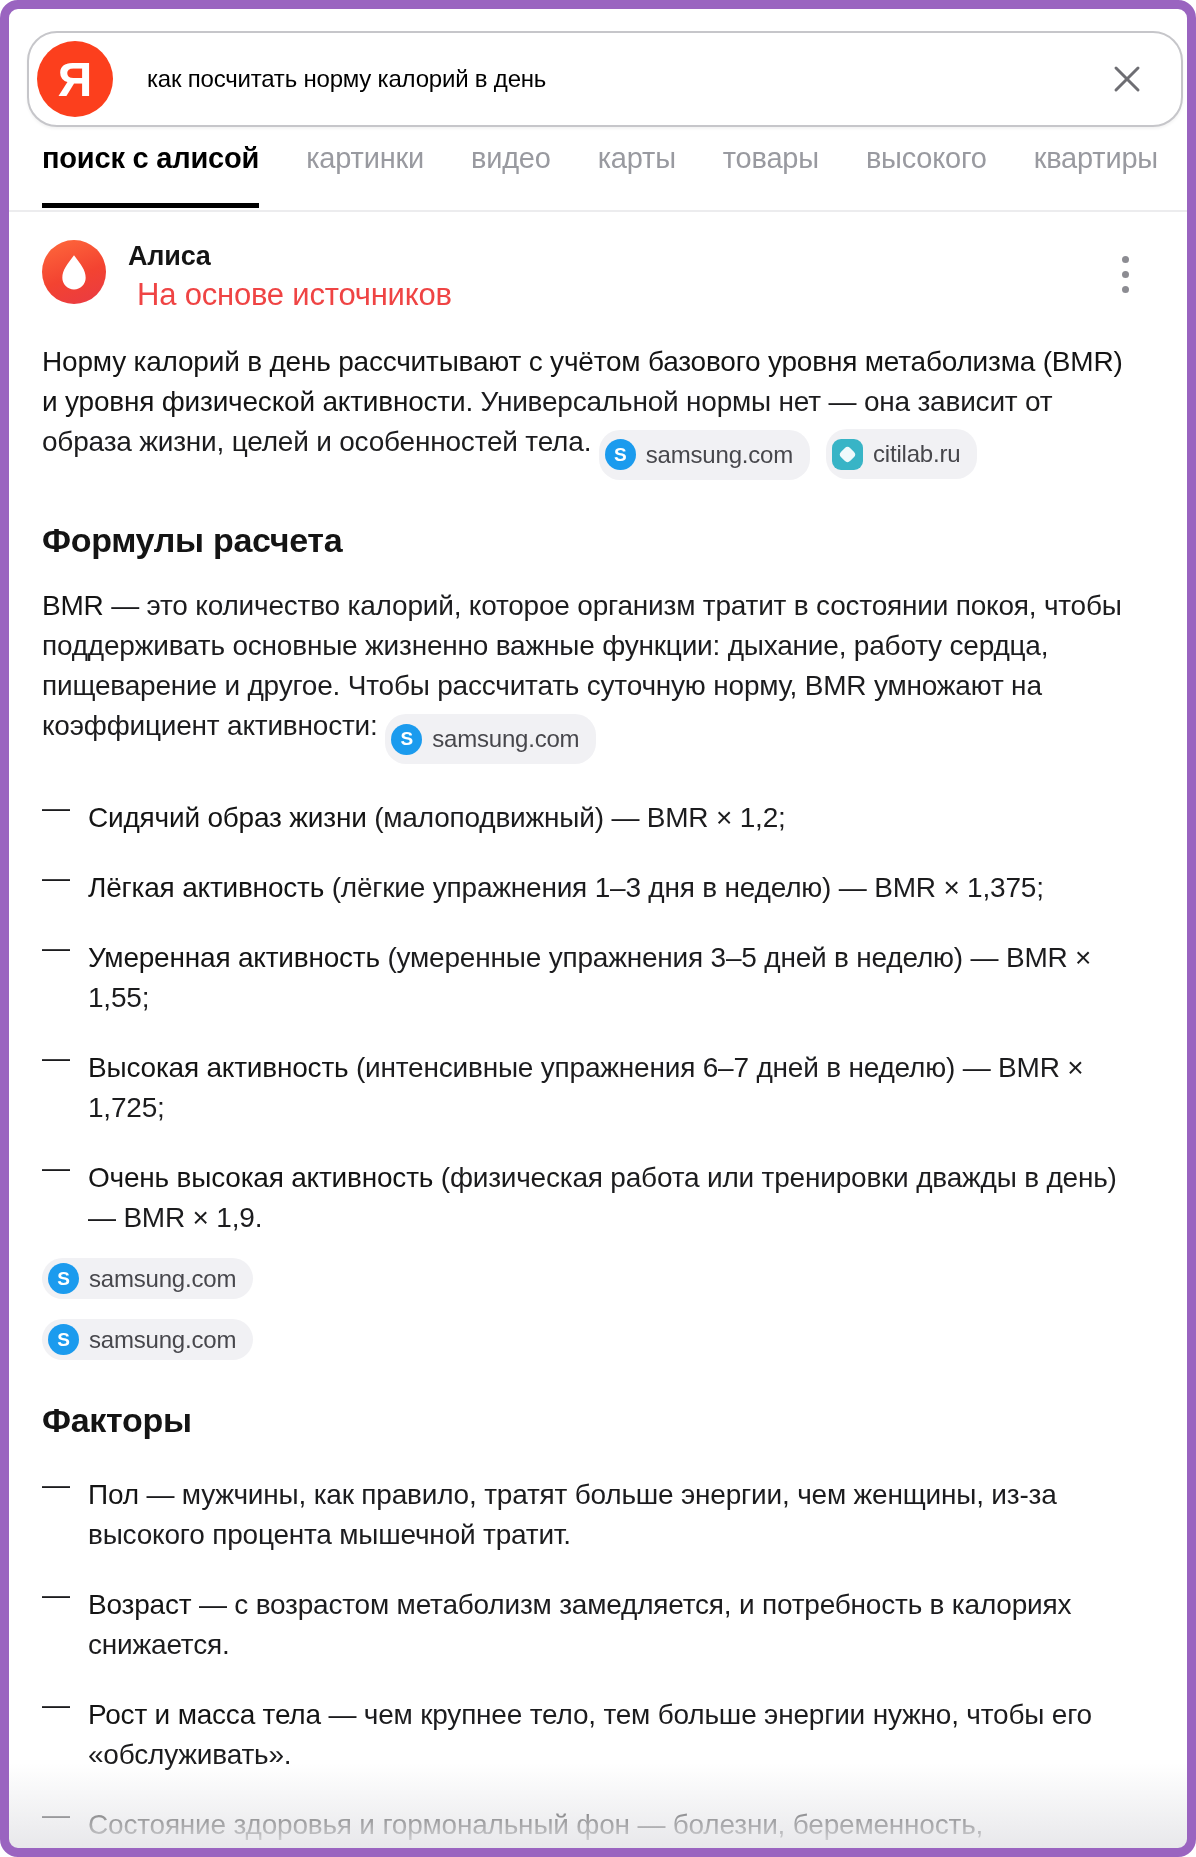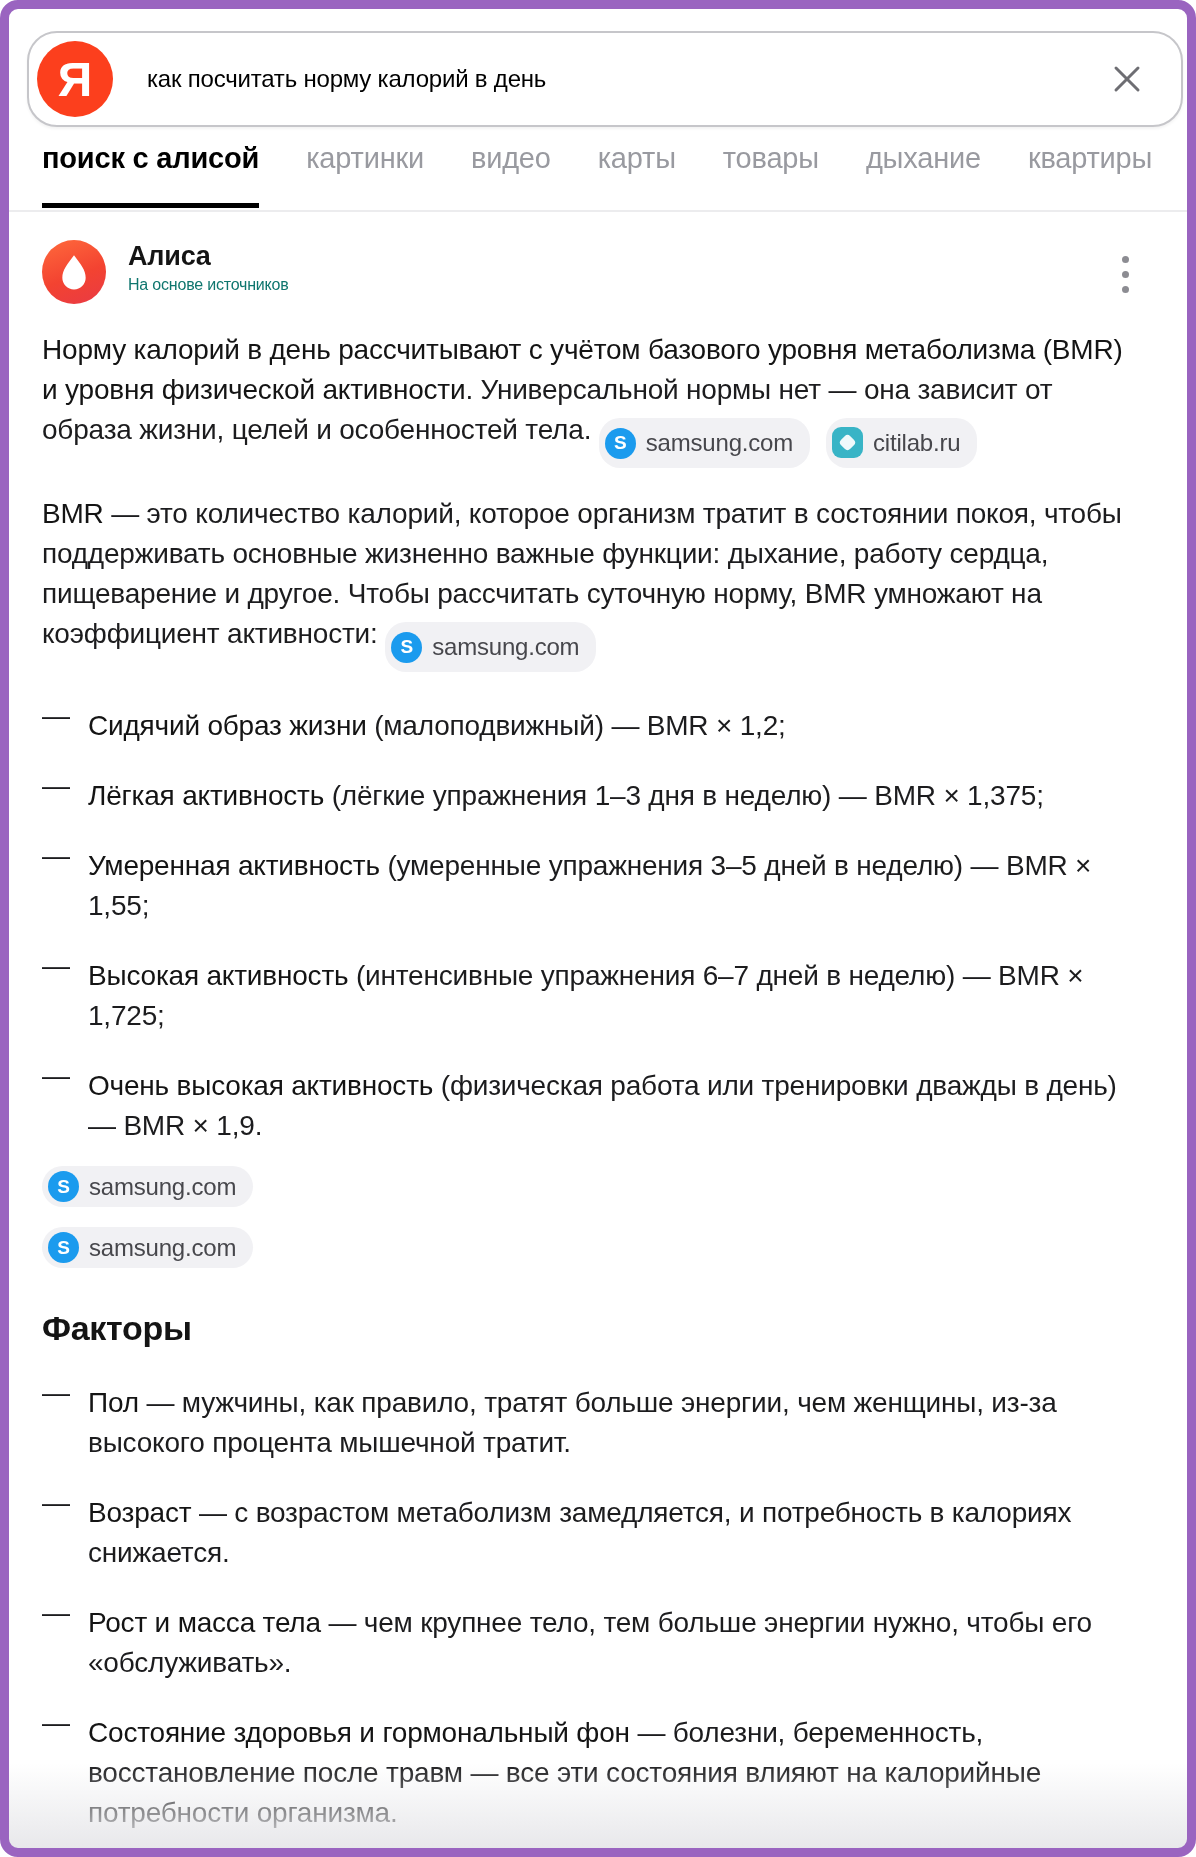--- a/index.html
+++ b/index.html
@@ -40,21 +40,21 @@
     position:absolute;top:212px;left:0;right:11px;bottom:0;background:#fff;
     border-top-right-radius:26px;padding:28px 52px 0 42px;overflow:hidden;z-index:2;
   }
   .alice-header{display:flex;gap:22px;position:relative;}
   .avatar{
     width:64px;height:64px;border-radius:50%;flex:0 0 auto;
     background:linear-gradient(160deg,#ff6a3c 0%,#f34331 55%,#e93a44 100%);
     display:flex;align-items:center;justify-content:center;
   }
   .alice-name{font-size:27px;font-weight:bold;color:#141414;line-height:1.2;}
-  .alice-sub{font-size:16px;color:#0f766e;line-height:1.3;margin-top:3px;}
+  .alice-sub{font-size:31px;color:#ef4444;line-height:1.3;margin-top:3px;margin-left:9px;}
   .kebab{position:absolute;right:-6px;top:2px;width:28px;height:64px;display:flex;flex-direction:column;align-items:center;justify-content:center;gap:8px;cursor:pointer;}
   .kebab .dot{width:7px;height:7px;border-radius:50%;background:#8c8c92;}
   
   .para{font-size:28px;line-height:40px;margin:26px 0 0;}
   .para b,.li-text b{font-weight:normal;color:#141414;}
   h2{font-size:34px;line-height:1.2;color:#141414;margin:40px 0 0;letter-spacing:-0.3px;}
   .dash-list{list-style:none;margin:24px 0 0;padding:0;}
   .dash-list li{display:flex;font-size:28px;line-height:40px;}
   .dash-list li + li{margin-top:20px;}
   .dash{flex:0 0 46px;color:#1c1c1e;}
@@ -88,21 +88,21 @@
       <line x1="31" y1="9" x2="9" y2="31" stroke="#6e6e73" stroke-width="3" stroke-linecap="round"></line>
     </svg>
   </div>
 
   <nav class="tabs">
     <div class="tab active">поиск с алисой</div>
     <div class="tab">картинки</div>
     <div class="tab">видео</div>
     <div class="tab">карты</div>
     <div class="tab">товары</div>
-    <div class="tab">дыхание</div>
+    <div class="tab">высокого</div>
     <div class="tab">квартиры</div>
 
   </nav>
   <div class="tabbar-line"></div>
 
   <main class="card">
 
     <header class="alice-header">
       <div class="avatar">
         <svg width="34" height="40" viewBox="0 0 40 48">
@@ -125,20 +125,21 @@
           <span class="fav fav-s">S</span>
           <span>samsung.com</span>
         </span><span class="badge">
           <span class="fav fav-c">
             <span class="fav-c-dot"></span>
           </span>
           <span>citilab.ru</span>
         </span>
     </p>
 
+    <h2>Формулы расчета</h2>
 
     <p class="para"><b>BMR</b><span> — это количество калорий, которое организм тратит в состоянии покоя, чтобы поддерживать основные жизненно важные функции: дыхание, работу сердца, пищеварение и другое. Чтобы рассчитать суточную норму, BMR умножают на коэффициент активности:</span>
       <span class="badge">
           <span class="fav fav-s">S</span>
           <span>samsung.com</span>
         </span>
     </p>
 
     <ul class="dash-list">
       <li>

